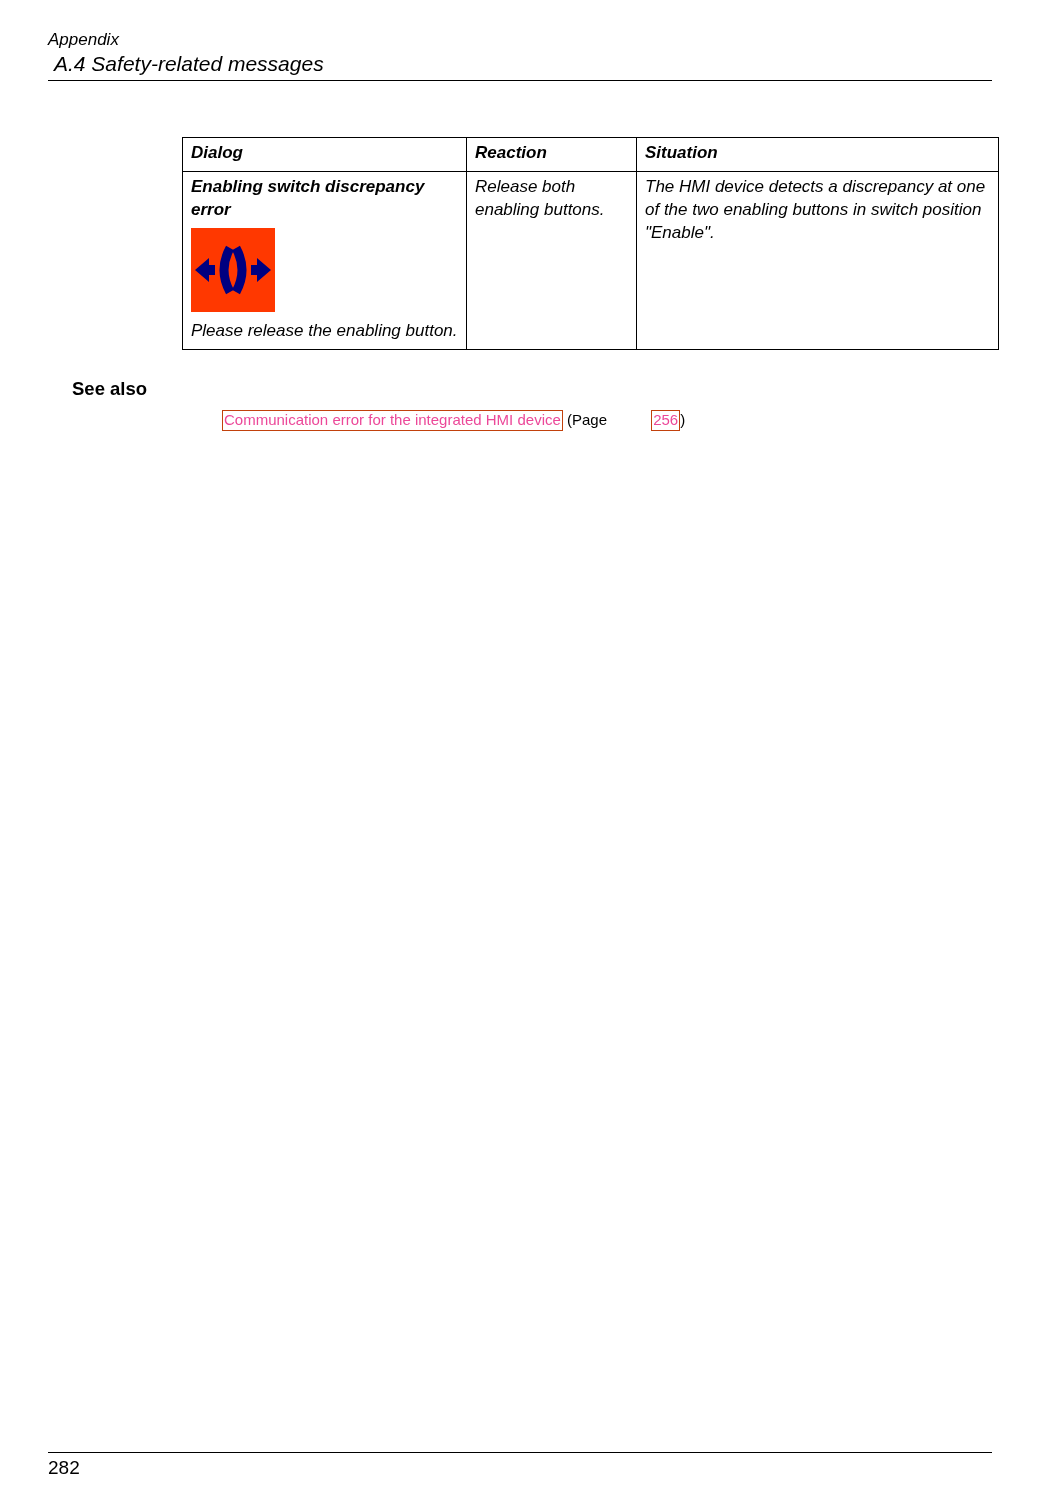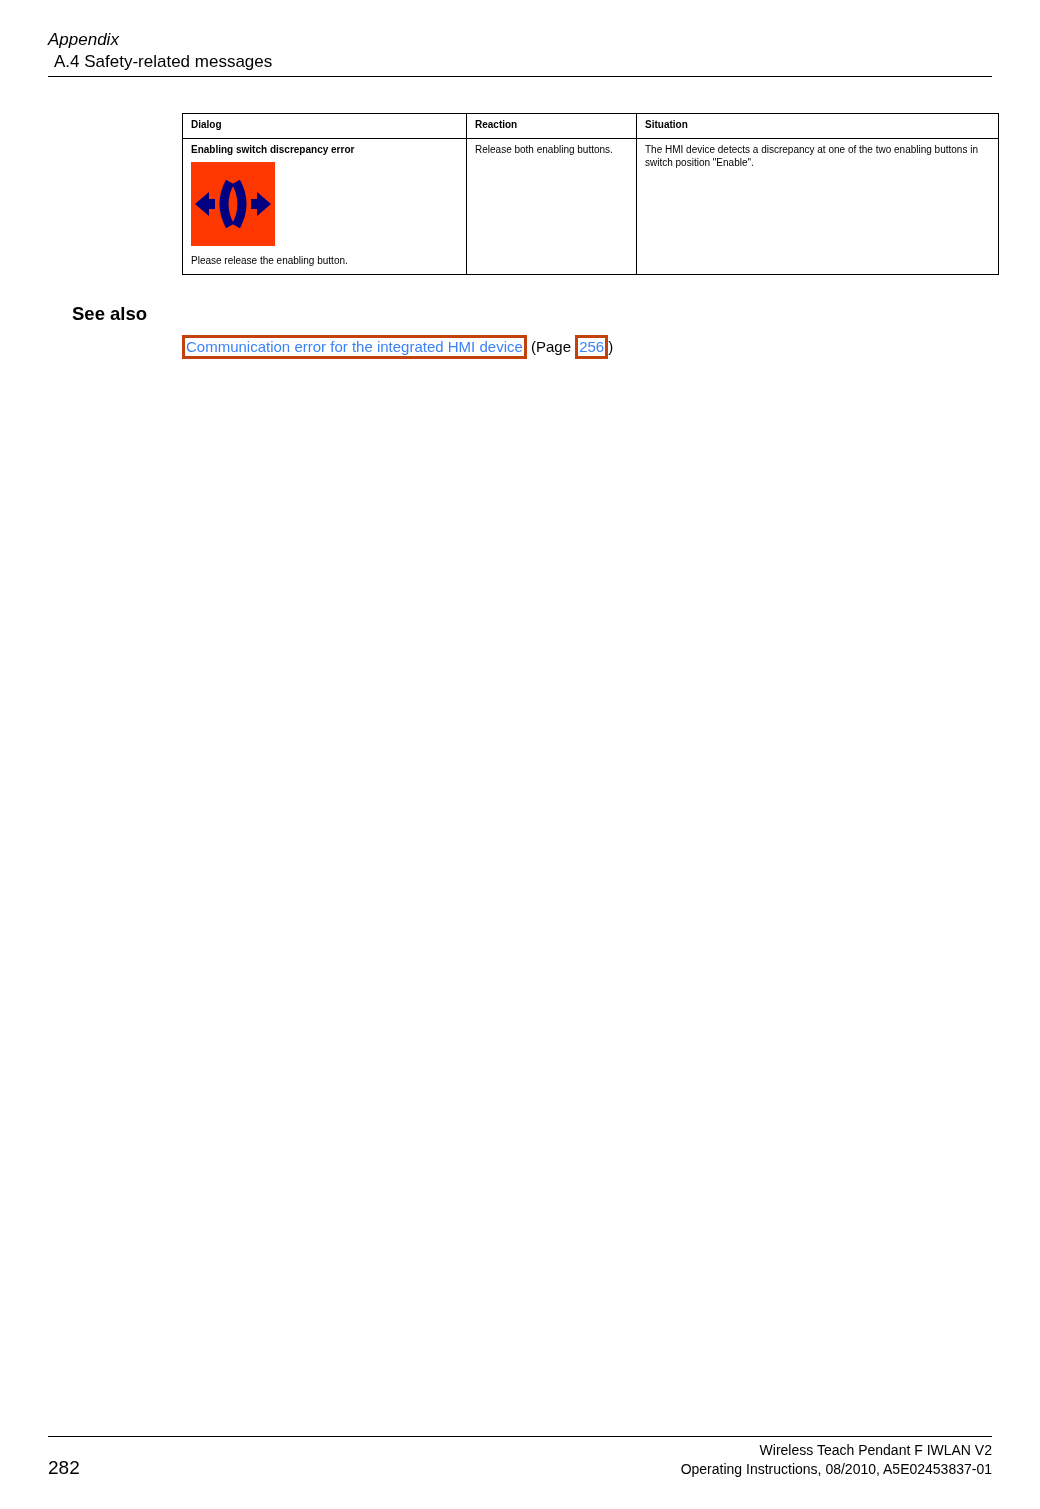--- a/index.html
+++ b/index.html
@@ -11,29 +11,30 @@
       font-family: Arial, Helvetica, sans-serif;
       font-size: 15px;
       color: #000;
       background: #fff;
       width: 1040px;
       height: 1509px;
       position: relative;
       padding: 30px 48px 30px 48px;
     }
     .header {
-      margin-bottom: 36px;
+      margin-bottom: 56px;
     }
     .header-appendix {
       font-style: italic;
       font-size: 17px;
       margin-bottom: 2px;
     }
     .header-section {
-      font-size: 17px;
+      font-style: italic;
+      font-size: 21px;
       margin-left: 6px;
       margin-bottom: 4px;
     }
     .header-rule {
       border: none;
       border-top: 1px solid #000;
       margin-top: 2px;
     }
     .content-indent {
       margin-left: 134px;
@@ -42,22 +43,23 @@
       border-collapse: collapse;
       width: 816px;
       table-layout: fixed;
       margin-top: 10px;
     }
     table.msg-table th, table.msg-table td {
       border: 1px solid #000;
       padding: 4px 8px 6px 8px;
       vertical-align: top;
       text-align: left;
-      font-size: 10px;
+      font-size: 17px;
       line-height: 1.35;
+      font-style: italic;
     }
     table.msg-table th {
       font-weight: bold;
     }
     .col-dialog { width: 284px; }
     .col-reaction { width: 170px; }
     .col-situation { width: 362px; }
     .dialog-title {
       font-weight: bold;
       display: block;
@@ -83,27 +85,28 @@
       font-weight: bold;
       margin-top: 28px;
       margin-bottom: 10px;
       margin-left: 24px;
     }
     .see-also-link-line {
       margin-left: 134px;
       font-size: 15px;
     }
     .link-box {
-      border: 3px solid #c2410c;
+      border: 1px solid #c2410c;
       padding: 0 1px;
       display: inline-block;
       line-height: 1.25;
-      color: #3b82f6;
+      color: #ec4899;
       text-decoration: none;
       cursor: pointer;
+      margin-left: 40px;
     }
     .footer {
       position: absolute;
       bottom: 30px;
       left: 48px;
       right: 48px;
     }
     .footer-rule {
       border: none;
       border-top: 1px solid #000;
@@ -174,18 +177,14 @@
 
 <div class="see-also-heading">See also</div>
 <div class="see-also-link-line">
   <a class="link-box">Communication error for the integrated HMI device</a><span> (Page </span><a class="link-box">256</a><span>)</span>
 </div>
 
 <div class="footer">
   <hr class="footer-rule">
   <div class="footer-row">
     <div class="footer-left">282</div>
-    <div class="footer-right">
-      <div>Wireless Teach Pendant F IWLAN V2</div>
-      <div>Operating Instructions, 08/2010, A5E02453837-01</div>
-    </div>
   </div>
 </div>
 
 </body></html>

